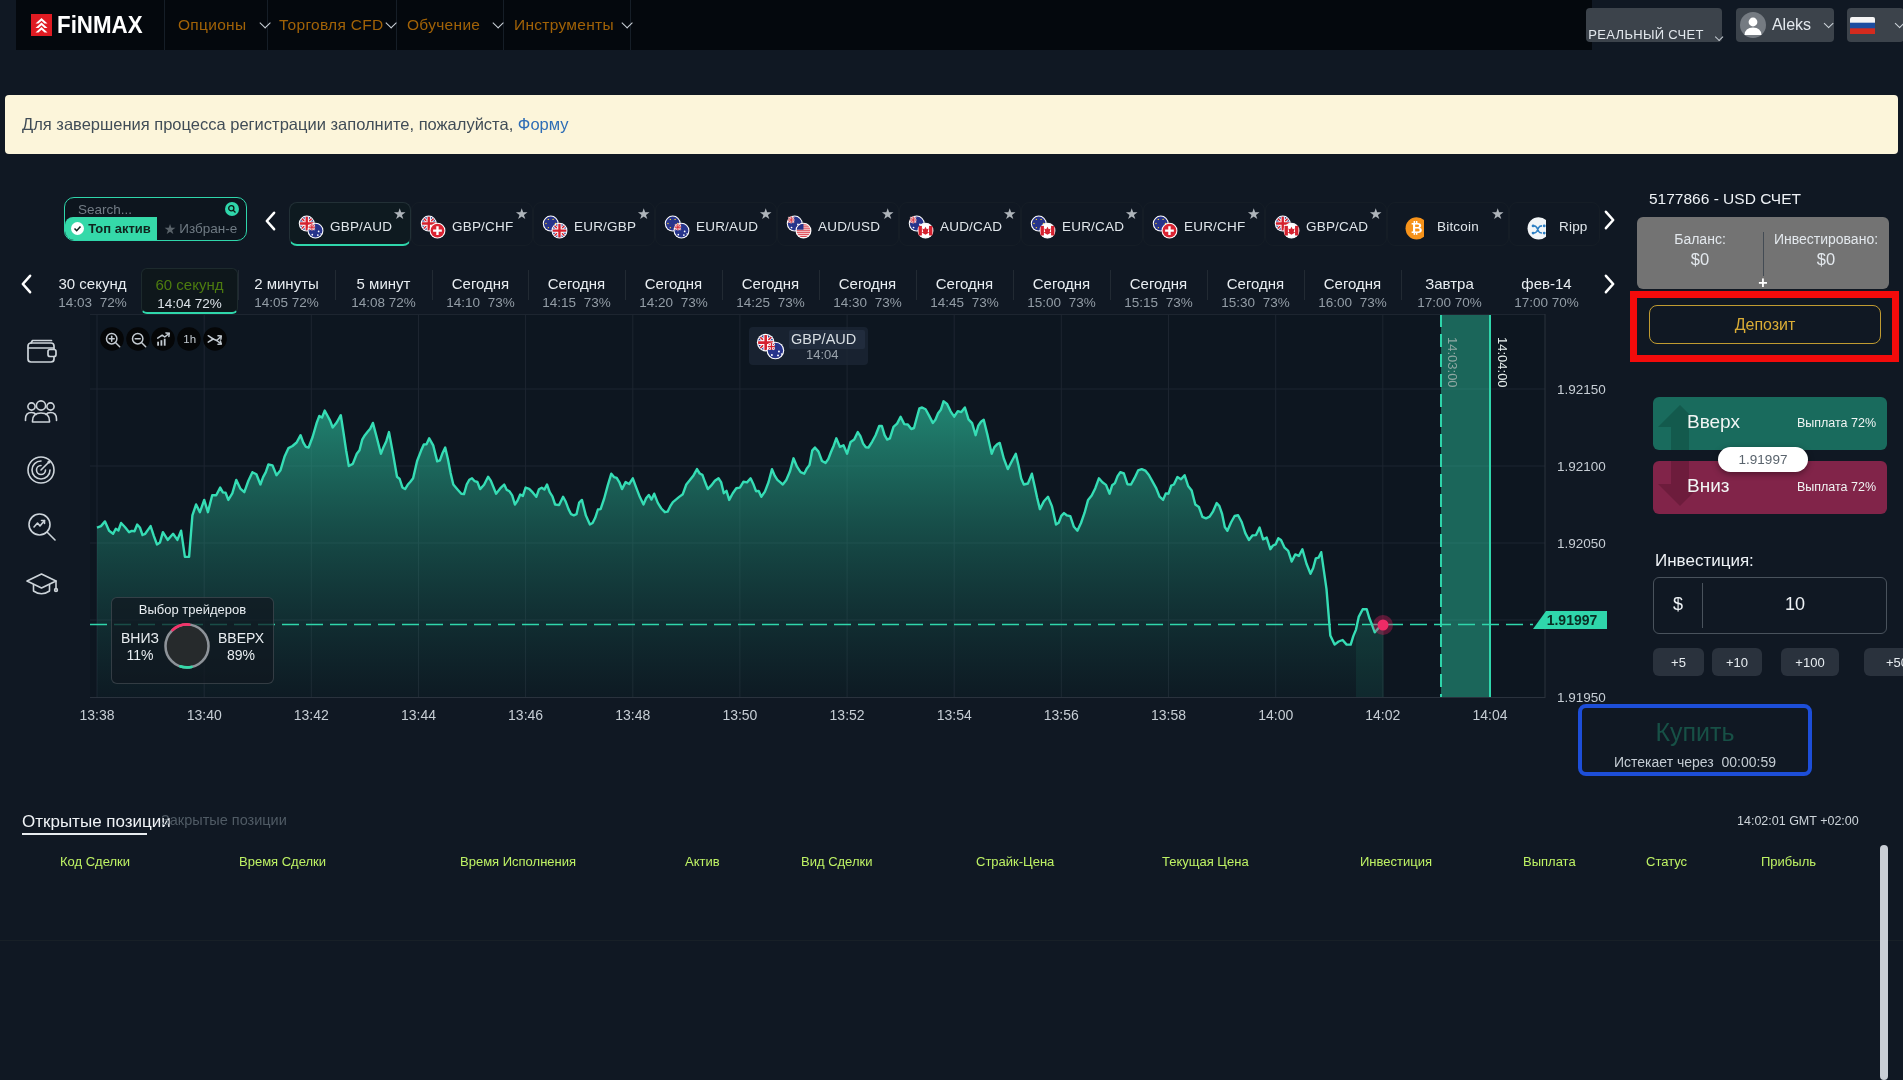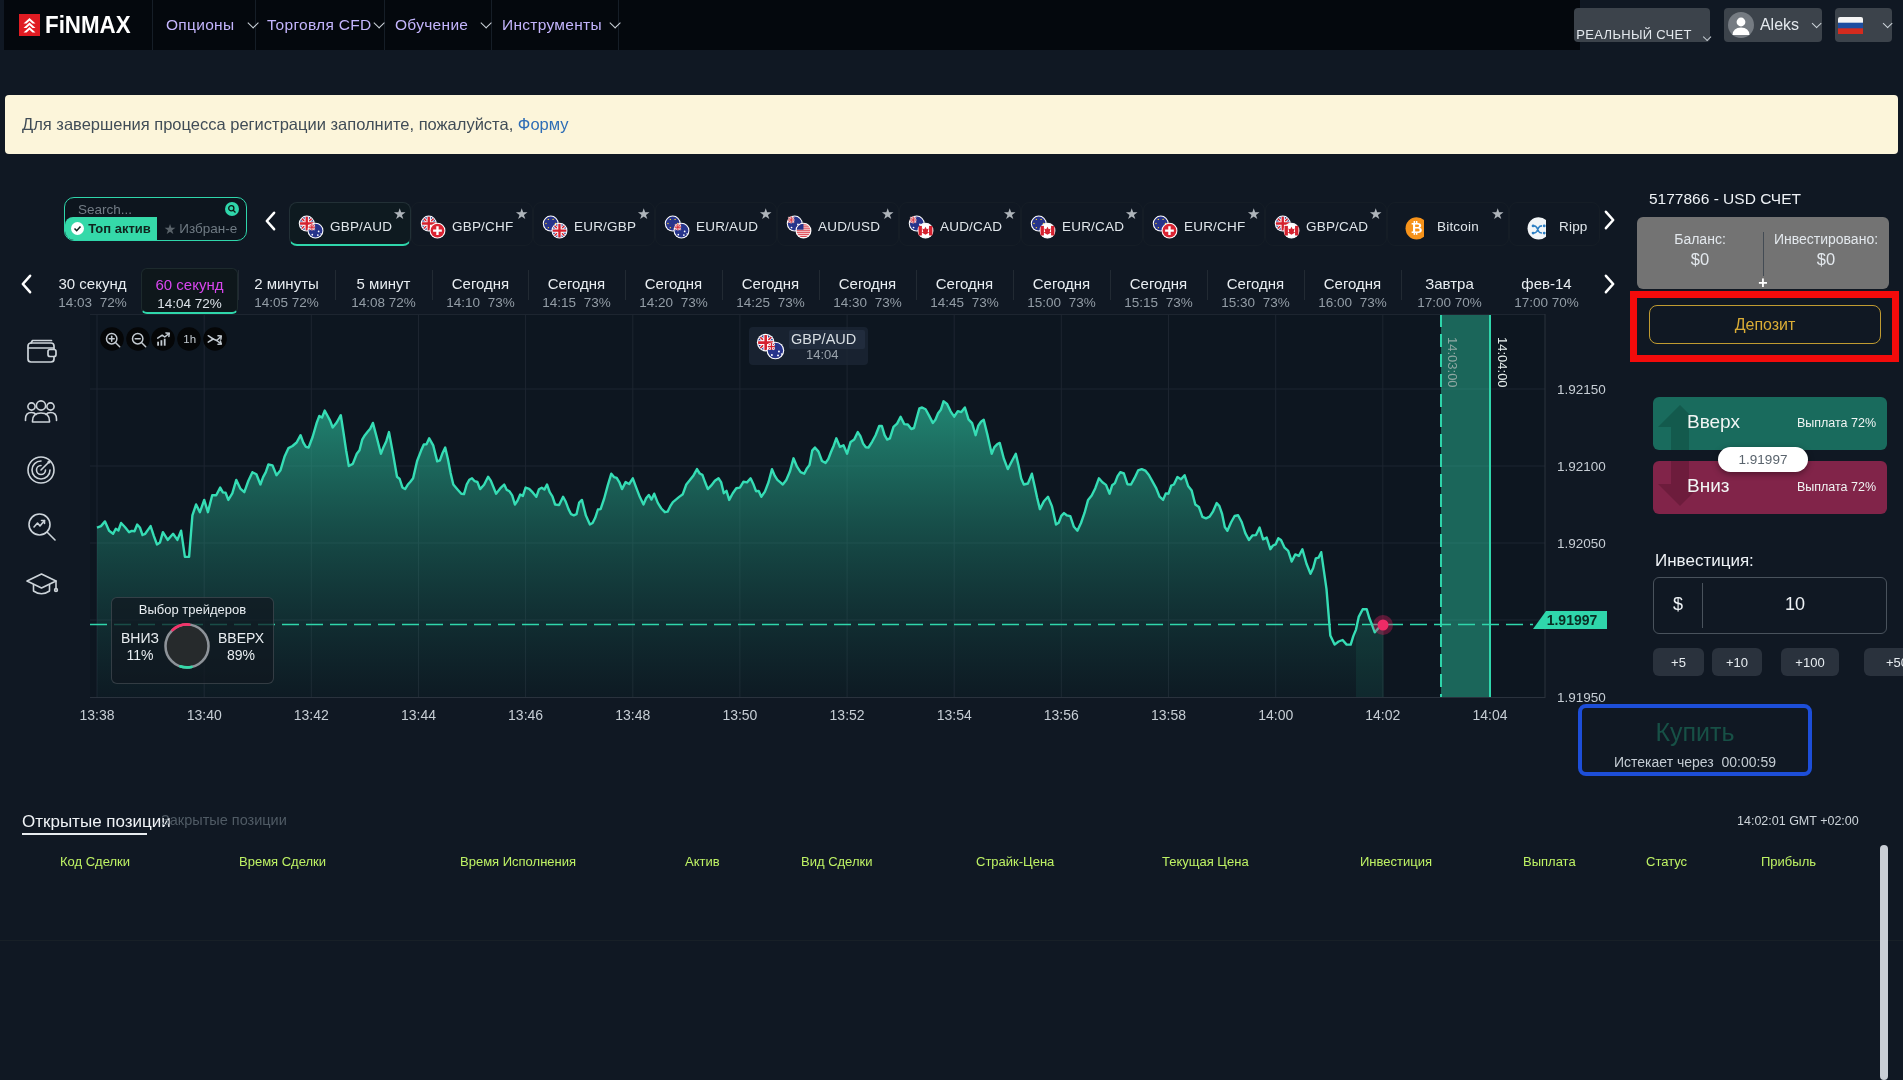--- a/index.html
+++ b/index.html
@@ -1,22 +1,22 @@
 <!DOCTYPE html>
 <html><head>
 <meta charset="utf-8">
 <style>
 *{margin:0;padding:0;box-sizing:border-box;}
 html,body{width:1903px;height:1080px;overflow:hidden;background:#101823;}
 body{font-family:"Liberation Sans",sans-serif;position:relative;}
 .abs{position:absolute;}
 
-#nav{position:absolute;left:4px;top:0;width:1576px;height:50px;background:#04080d;}
+#nav{position:absolute;left:16px;top:0;width:1576px;height:50px;background:#04080d;}
 .navdiv{position:absolute;top:0;width:1px;height:50px;background:#161e27;}
-.mitem{position:absolute;top:0;height:50px;display:flex;align-items:center;color:#c4b5fd;font-size:15.5px;letter-spacing:0.3px;}
+.mitem{position:absolute;top:0;height:50px;display:flex;align-items:center;color:#a16207;font-size:15.5px;letter-spacing:0.3px;}
 .chev{display:inline-block;width:8px;height:8px;border-right:1.6px solid #cdd4da;border-bottom:1.6px solid #cdd4da;transform:rotate(45deg) translateY(-3px);margin-left:12px;}
 .rbtn{position:absolute;top:8px;height:34px;background:#3c434b;border-radius:4px;display:flex;align-items:center;justify-content:center;color:#e3e8ed;}
 
 #banner{position:absolute;left:5px;top:95px;width:1893px;height:59px;background:#fcf5da;border-radius:4px;display:flex;align-items:center;color:#414d57;font-size:16.5px;padding-left:17px;}
 #banner a{color:#2e6db6;text-decoration:none;}
 
 #searchbox{position:absolute;left:64px;top:197px;width:183px;height:44px;border:1.5px solid #2fd6ab;border-radius:10px;background:#0d151e;overflow:hidden;}
 #searchtop{height:21px;position:relative;color:#727c85;font-size:13.5px;padding:4px 0 0 13px;}
 #topactive{position:absolute;left:0;bottom:0;width:92px;height:23px;background:#35d9a9;border-radius:8px 0 0 8px;color:#10241e;font-size:13px;display:flex;align-items:center;justify-content:center;font-weight:bold;}
 #favbtn{position:absolute;right:0;bottom:0;width:91px;height:23px;color:#6f7a83;font-size:13.5px;display:flex;align-items:center;justify-content:center;}
@@ -24,21 +24,21 @@
 .atab{position:absolute;top:202px;width:122px;height:44px;border:1px solid #151d26;border-radius:8px;}
 .atab .aname{position:absolute;left:40px;top:16px;font-size:13.5px;color:#dfe5ea;letter-spacing:0.2px;}
 .astar{position:absolute;left:103px;top:2px;font-size:15px;color:#aeb4ba;}
 .atab.sel{background:#0e1a20;border:1px solid #223036;border-bottom:2px solid #2fd6ab;border-radius:8px;}
 .fpair{position:absolute;left:7px;top:11px;width:29px;height:27px;}
 
 .ttab{position:absolute;top:262px;width:97px;height:46px;text-align:center;margin-top:6px;}
 .ttab .t1{font-size:15px;color:#e8edf1;margin-top:7px;}
 .ttab .t2{font-size:13.5px;color:#939da6;margin-top:3px;}
 .ttab.sel{background:#0e171b;border:1px solid #1d2a2d;border-bottom:2px solid #2fd6ab;border-radius:6px;}
-.ttab.sel .t1{color:#d946ef;}
+.ttab.sel .t1{color:#4d7c0f;}
 .ttab.sel .t2{color:#dce2e8;}
 .tdiv{position:absolute;top:270px;width:1px;height:30px;background:#222a33;}
 
 #acct{position:absolute;left:1649px;top:190px;color:#eef2f6;font-size:15.5px;}
 #balbox{position:absolute;left:1637px;top:217px;width:252px;height:72px;background:#737373;border-radius:6px;color:#e3e8ed;}
 #redrect{position:absolute;left:1630px;top:291px;width:269px;height:71px;border:7px solid #f30b0b;}
 #depbtn{position:absolute;left:1649px;top:305px;width:232px;height:39px;border:1.5px solid #c09b31;border-radius:8px;color:#d9ac36;font-size:16px;display:flex;align-items:center;justify-content:center;}
 .updown{position:absolute;left:1653px;width:234px;height:53px;border-radius:6px;color:#f1f5f4;overflow:hidden;}
 .updown .lbl{position:absolute;left:34px;top:14px;font-size:19px;}
 .updown .pay{position:absolute;right:11px;top:19px;font-size:12.5px;}

